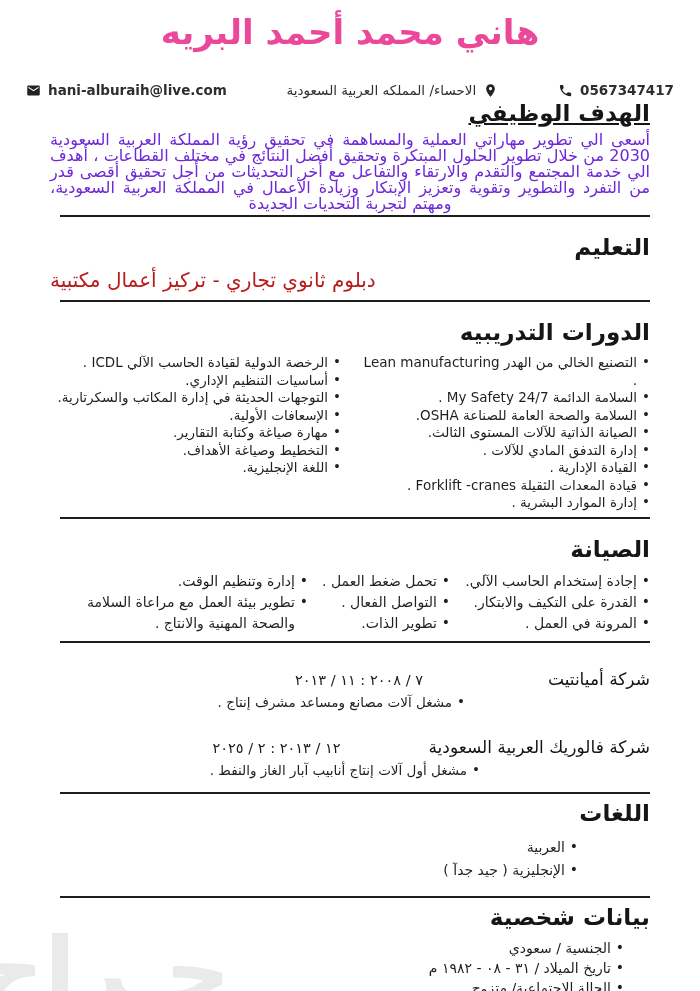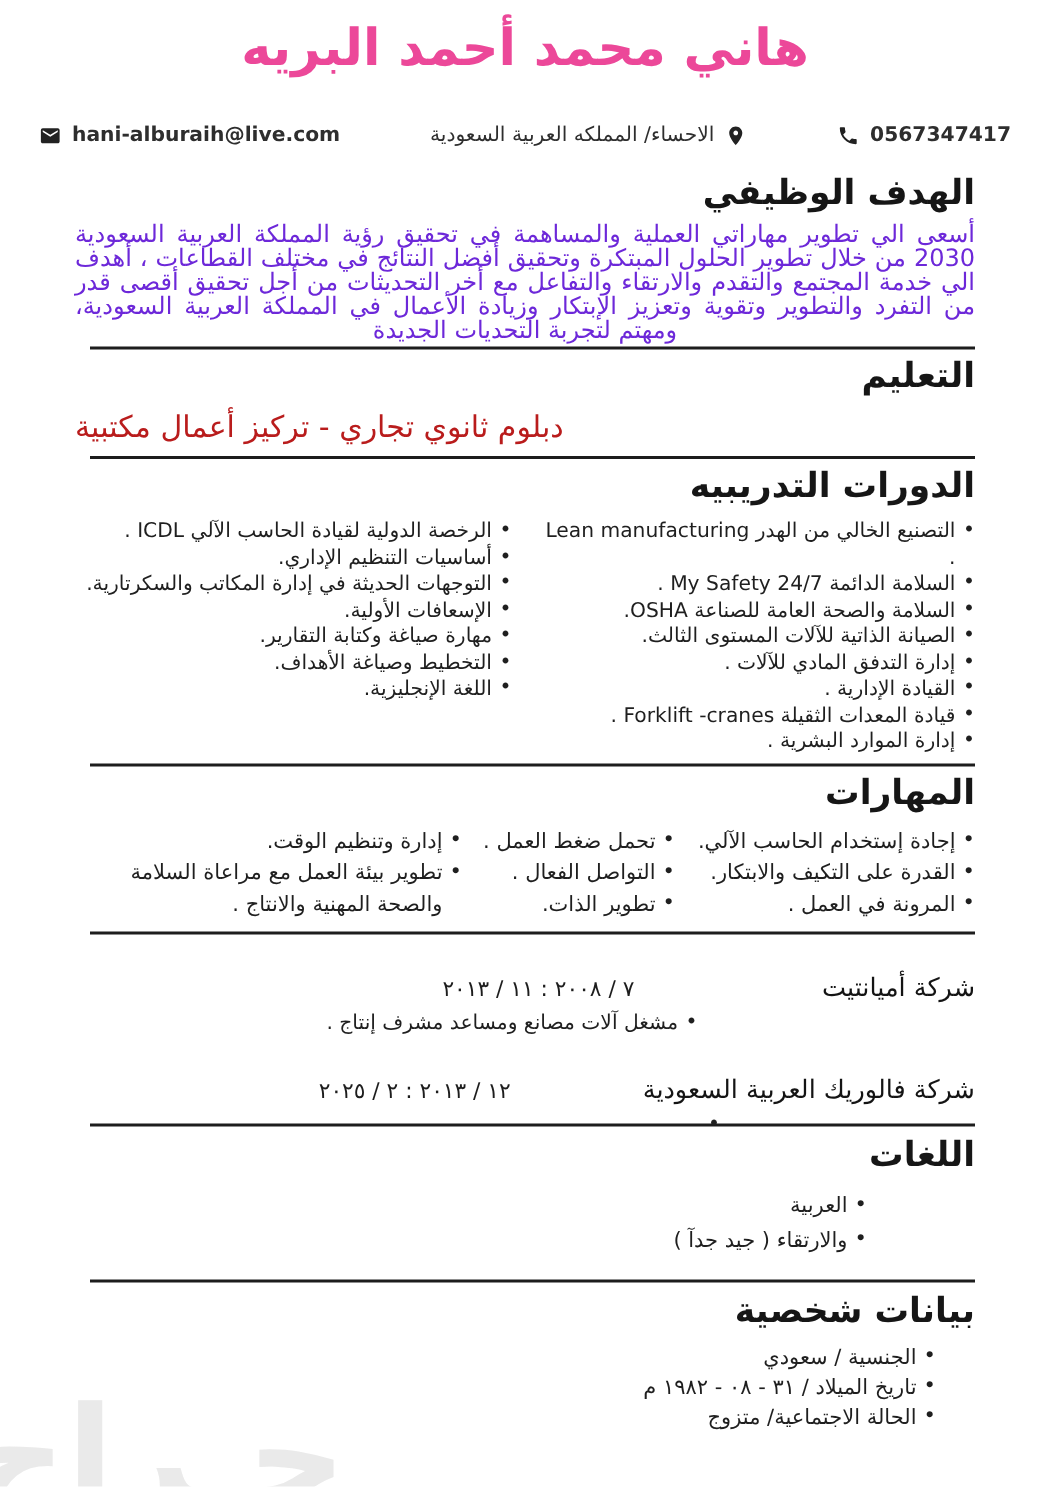--- a/index.html
+++ b/index.html
@@ -56,22 +56,22 @@
   .lang-list{margin:7px 0 0;}
   .lang-list .li{padding-right:13px;margin-right:72px;font-size:14px;line-height:23px;}
   .pers-list{margin:5px 0 0;}
   .pers-list .li{padding-right:13px;margin-right:26px;font-size:14px;line-height:20px;}
   .exp-block{margin-bottom:12px;}
   .watermark{
     position:absolute;left:-22px;bottom:-34px;z-index:2;
     font-size:92px;font-weight:bold;color:#d9d9d9;opacity:.55;
     pointer-events:none;white-space:nowrap;letter-spacing:6px;
   }
-  .mt16{margin-top:16px;} .mt8{margin-top:8px;}
-  .mt4{margin-top:4px;} .mt14{margin-top:14px;} .mt2{margin-top:3px;}
+  .mt16{text-decoration:underline;} .mt8{margin-top:8px;}
+  .mt4{margin-top:4px;} .mt14{margin-top:14px;} .mt2{margin-top:15px;}
 </style>
 </head>
 <body>
 
 <div class="name">هاني محمد أحمد البريه</div>
 
 <div class="contact-bar">
   <div class="contact">
     <span class="ltr">0567347417</span>
     <svg viewBox="0 0 24 24">
@@ -119,21 +119,21 @@
       <div class="li"><span class="b">•</span><span>أساسيات التنظيم الإداري.</span></div>
       <div class="li"><span class="b">•</span><span>التوجهات الحديثة في إدارة المكاتب والسكرتارية.</span></div>
       <div class="li"><span class="b">•</span><span>الإسعافات الأولية.</span></div>
       <div class="li"><span class="b">•</span><span>مهارة صياغة وكتابة التقارير.</span></div>
       <div class="li"><span class="b">•</span><span>التخطيط وصياغة الأهداف.</span></div>
       <div class="li"><span class="b">•</span><span>اللغة الإنجليزية.</span></div>
     </div>
   </div>
   <div class="rule"></div>
 
-  <h2 class="mt2">المهارات</h2>
+  <h2 class="mt2">الصيانة</h2>
   <div class="skills">
     <div class="sk-right">
       <div class="li"><span class="b">•</span><span>إجادة إستخدام الحاسب الآلي.</span></div>
       <div class="li"><span class="b">•</span><span>القدرة على التكيف والابتكار.</span></div>
       <div class="li"><span class="b">•</span><span>المرونة في العمل .</span></div>
     </div>
     <div class="sk-middle">
       <div class="li"><span class="b">•</span><span>تحمل ضغط العمل .</span></div>
       <div class="li"><span class="b">•</span><span>التواصل الفعال .</span></div>
       <div class="li"><span class="b">•</span><span>تطوير الذات.</span></div>
@@ -151,29 +151,29 @@
         <span class="company">شركة أميانتيت</span>
         <span class="dates">٧ / ٢٠٠٨  :  ١١ / ٢٠١٣</span>
       </div>
       <div class="li duty"><span class="b">•</span><span>مشغل آلات مصانع ومساعد مشرف إنتاج .</span></div>
     </div>
     <div class="job job-2">
       <div class="job-head">
         <span class="company">شركة فالوريك العربية السعودية</span>
         <span class="dates">١٢ / ٢٠١٣  :  ٢ / ٢٠٢٥</span>
       </div>
-      <div class="li duty"><span class="b">•</span></div>
+      <div class="li duty"><span class="b">•</span><span>مشغل أول آلات إنتاج أنابيب آبار الغاز والنفط .</span></div>
     </div>
   </div>
   <div class="rule"></div>
 
   <h2 class="mt4">اللغات</h2>
   <div class="lang-list">
     <div class="li"><span class="b">•</span><span>العربية</span></div>
-    <div class="li"><span class="b">•</span><span>والارتقاء ( جيد جدآ )</span></div>
+    <div class="li"><span class="b">•</span><span>الإنجليزية ( جيد جدآ )</span></div>
   </div>
   <div class="rule mt14"></div>
 
   <h2 class="mt4">بيانات شخصية</h2>
   <div class="pers-list">
     <div class="li"><span class="b">•</span><span>الجنسية / سعودي</span></div>
     <div class="li"><span class="b">•</span><span>تاريخ الميلاد / ٣١ - ٠٨ - ١٩٨٢ م</span></div>
     <div class="li"><span class="b">•</span><span>الحالة الاجتماعية/ متزوج</span></div>
   </div>
 

